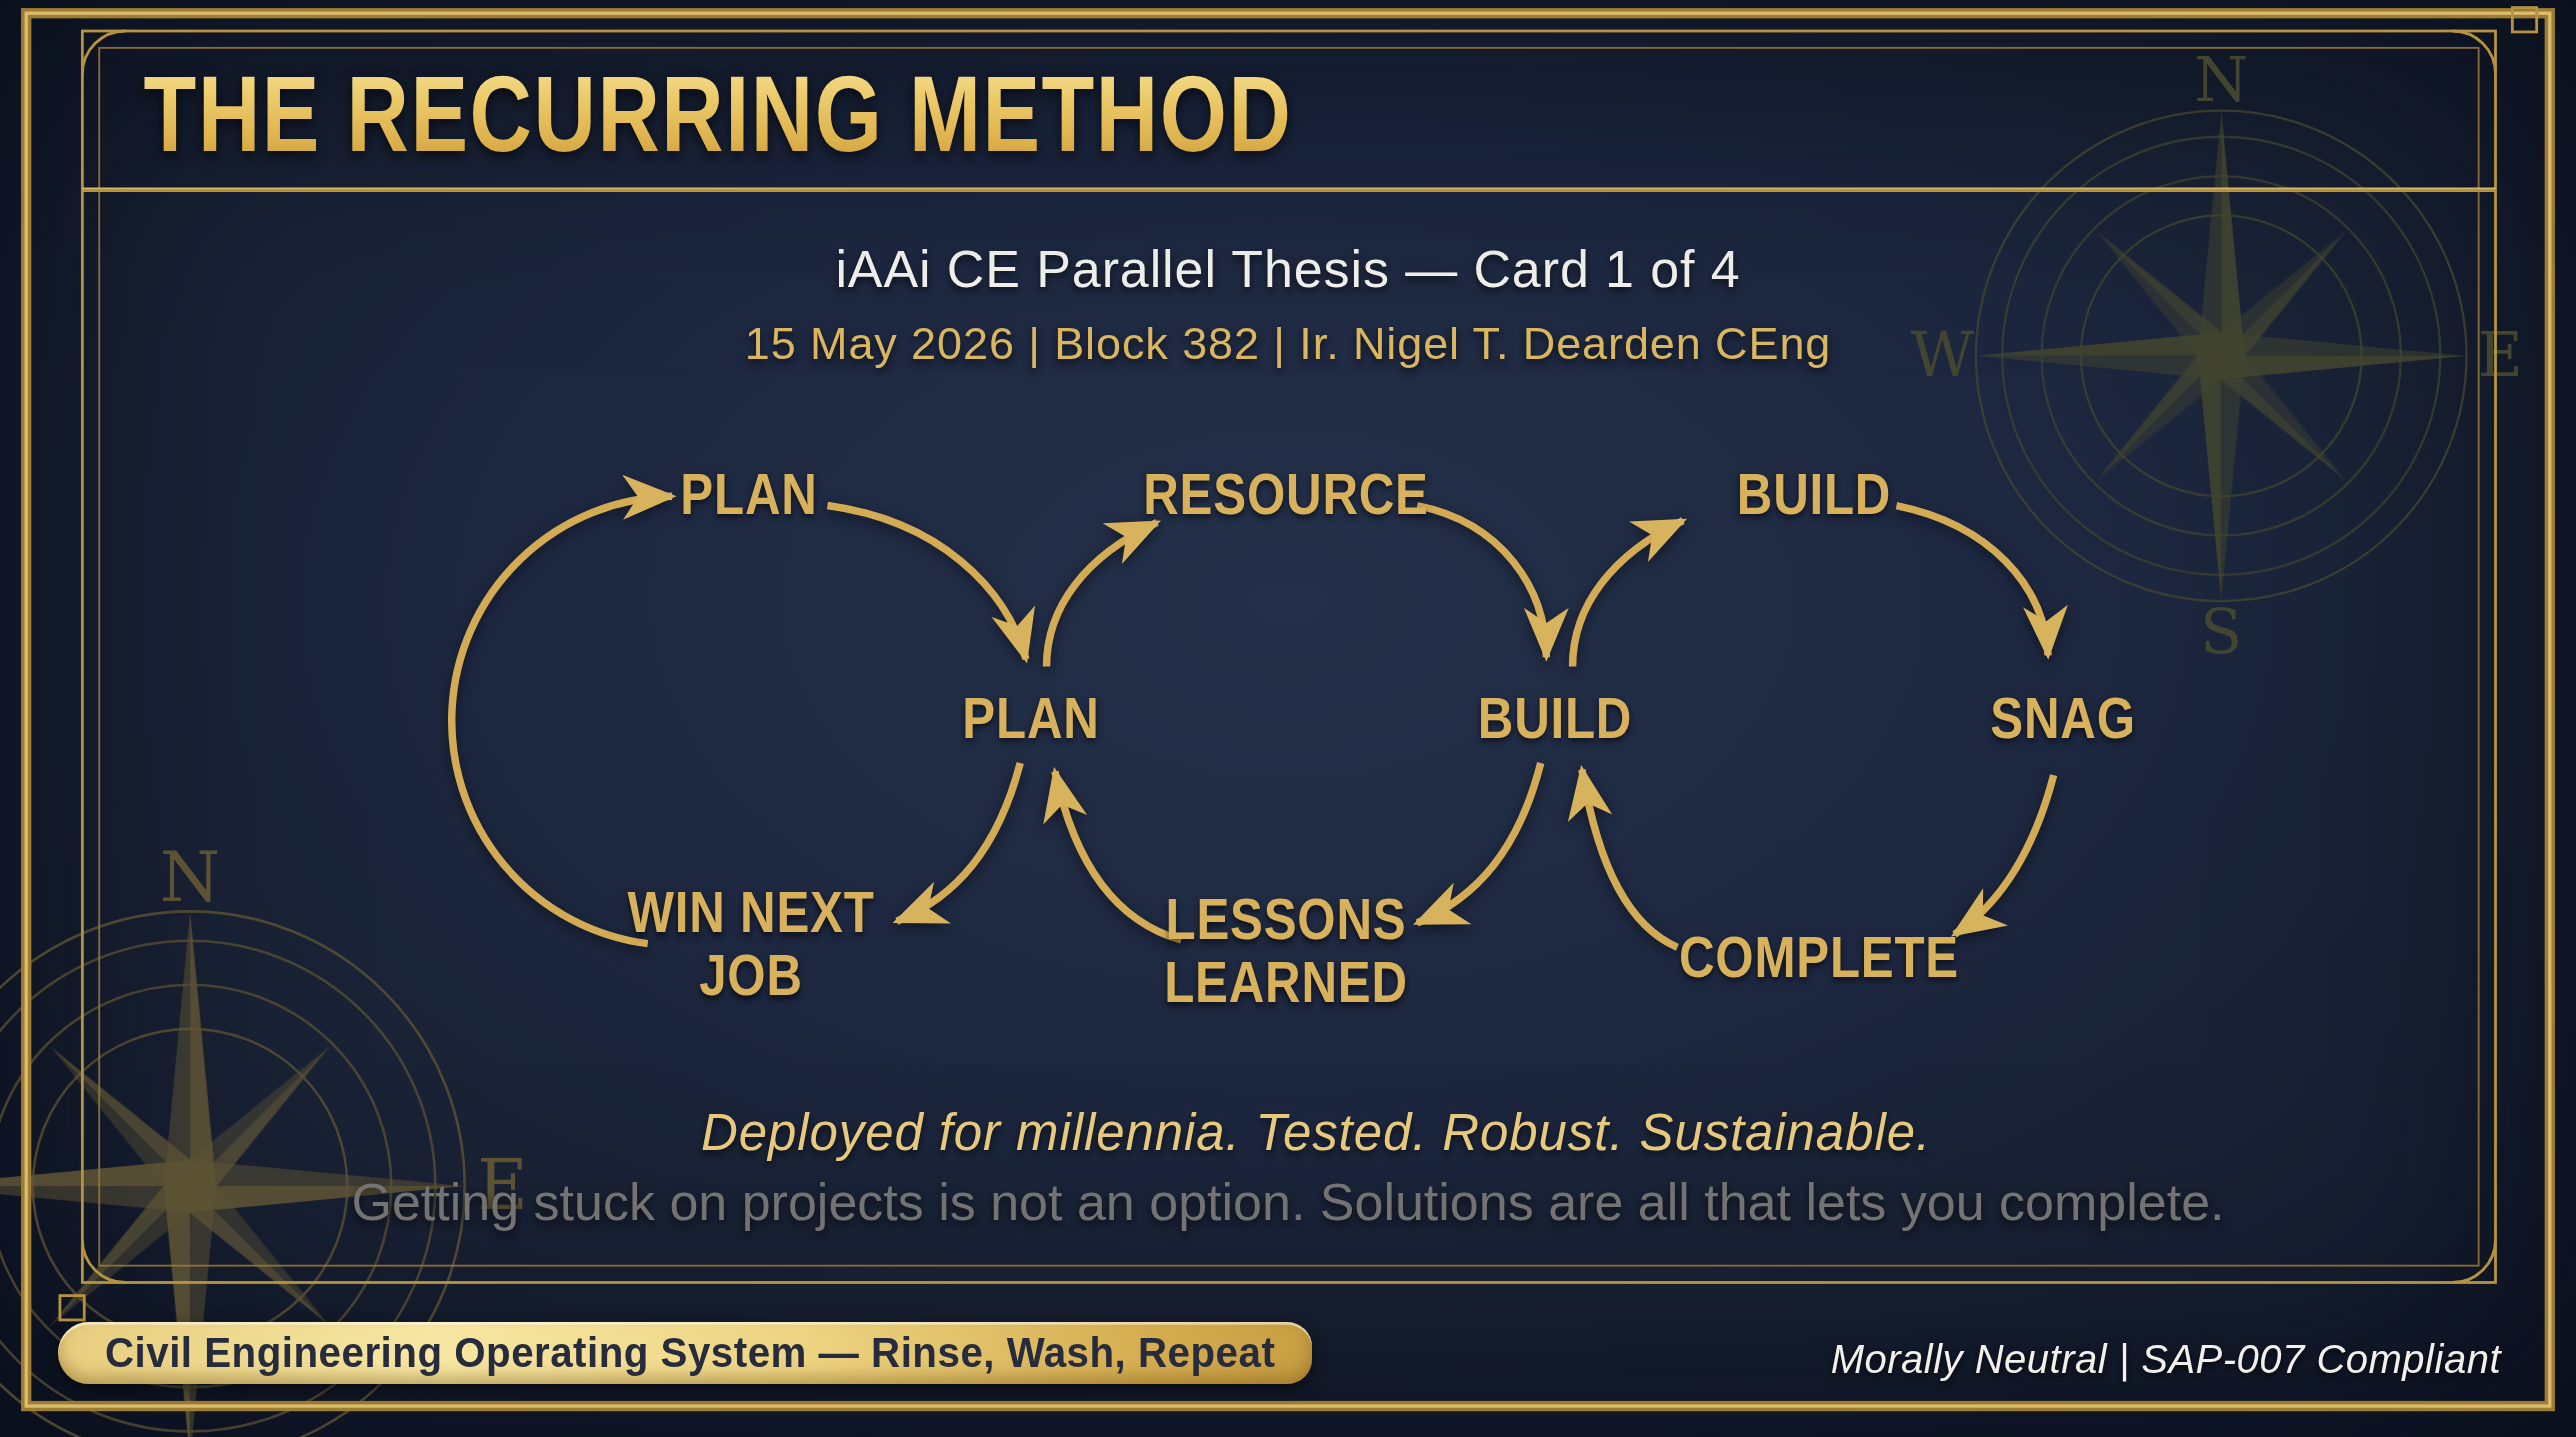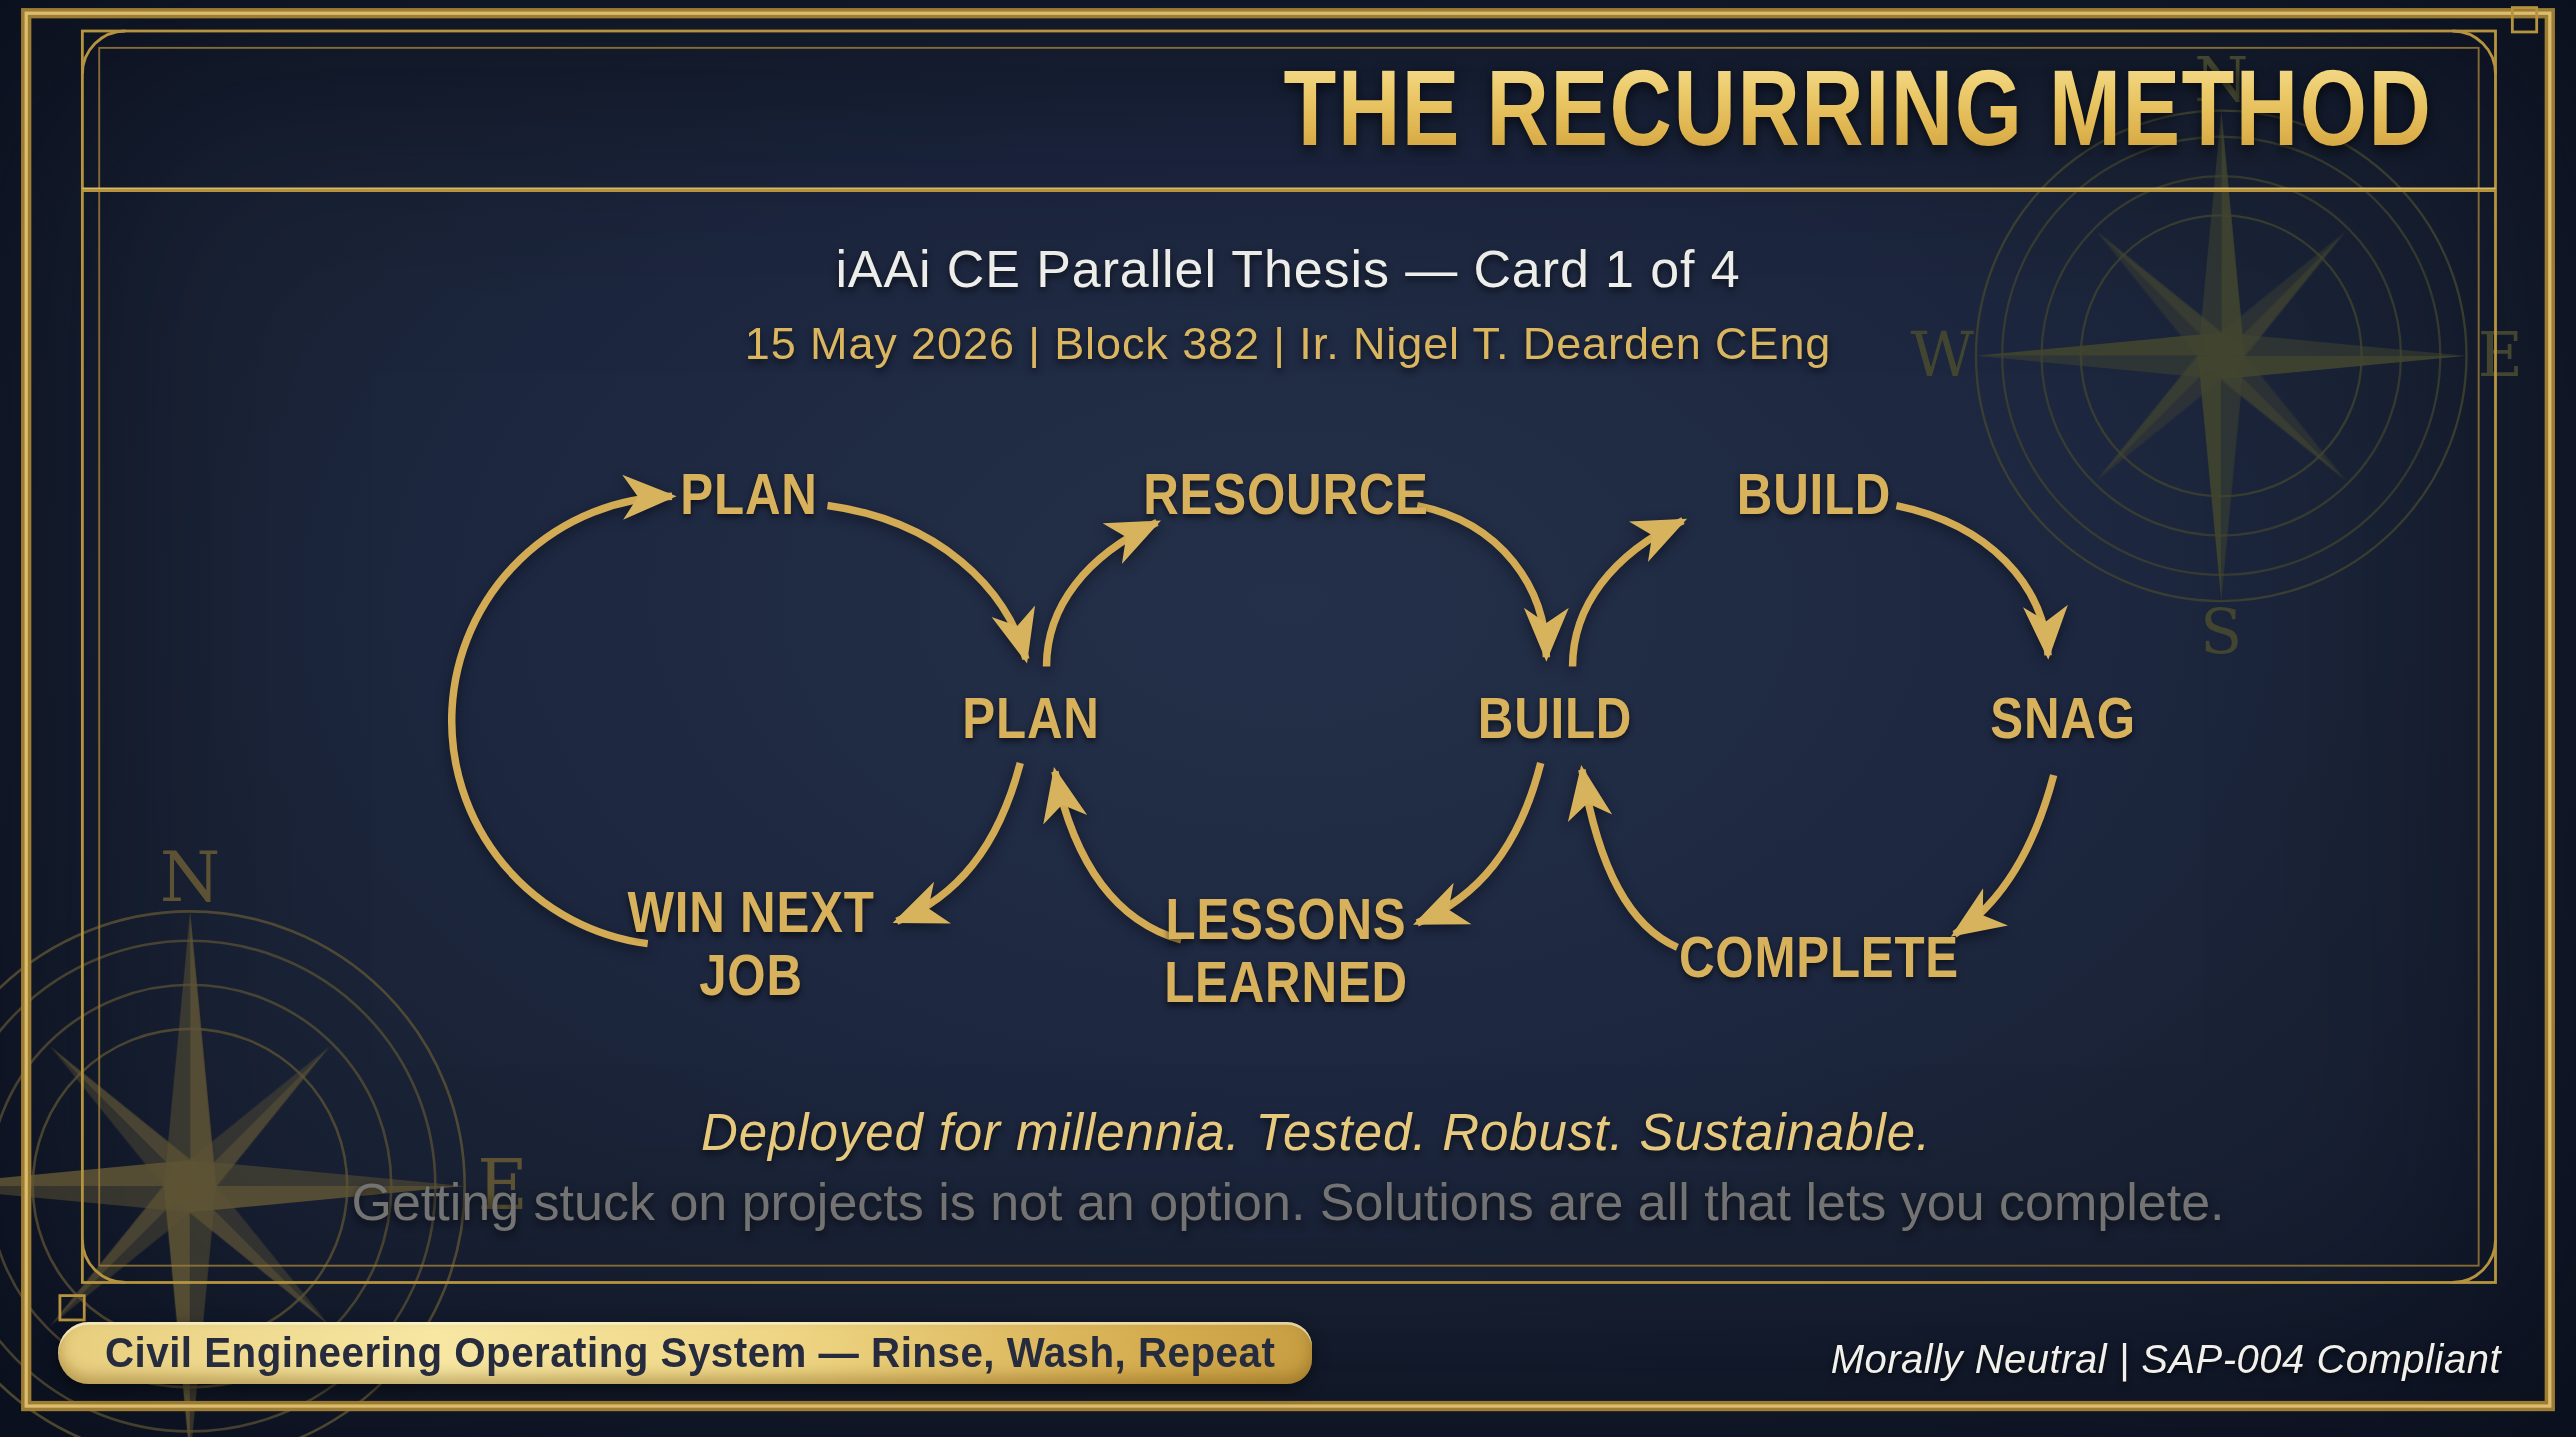--- a/index.html
+++ b/index.html
@@ -11,21 +11,21 @@
   }
   .vignette{position:absolute;inset:0;z-index:1;pointer-events:none;
     box-shadow:inset 0 0 300px 66px rgba(4,7,16,.6);}
   svg{display:block}
   .layer{position:absolute;inset:0;width:2576px;height:1438px;}
   .z-compass{z-index:2}
   .z-frame{z-index:3}
   .z-arcs{z-index:4}
 
   
-  .title-wrap{position:absolute;top:43px;left:0;width:2576px;text-align:right;z-index:6;}
+  .title-wrap{position:absolute;top:49px;left:0;width:2576px;text-align:left;z-index:6;}
   .title{
     display:inline-block;font-size:108px;font-weight:700;letter-spacing:1.9px;line-height:1.2;
     transform:scaleX(.8);transform-origin:center;
     background:linear-gradient(180deg,#f6e39c 4%,#ecca6a 38%,#ddb24c 70%,#c2933a 100%);
     -webkit-background-clip:text;background-clip:text;color:transparent;
     filter:drop-shadow(0 4.7px 6.6px rgba(0,0,0,.65));
     white-space:nowrap;
   }
   .subtitle{position:absolute;top:232px;left:0;width:2576px;text-align:center;
     font-size:52px;color:#f4f4f1;letter-spacing:0.9px;
@@ -172,14 +172,14 @@
 <div class="node" style="left:1286px;top:951px">LESSONS
 LEARNED</div>
 <div class="node" style="left:1819px;top:957px">COMPLETE</div>
 
 <div class="tagline">Deployed for millennia. Tested. Robust. Sustainable.</div>
 <div class="statement">Getting stuck on projects is not an option. Solutions are all that lets you complete.</div>
 
 <div class="badge">
   <span class="badge-label">Civil Engineering Operating System — Rinse, Wash, Repeat</span>
 </div>
-<div class="compliance">Morally Neutral | SAP-004 Compliant</div>
+<div class="compliance">Morally Neutral | SAP-007 Compliant</div>
 
 
 </body></html>

